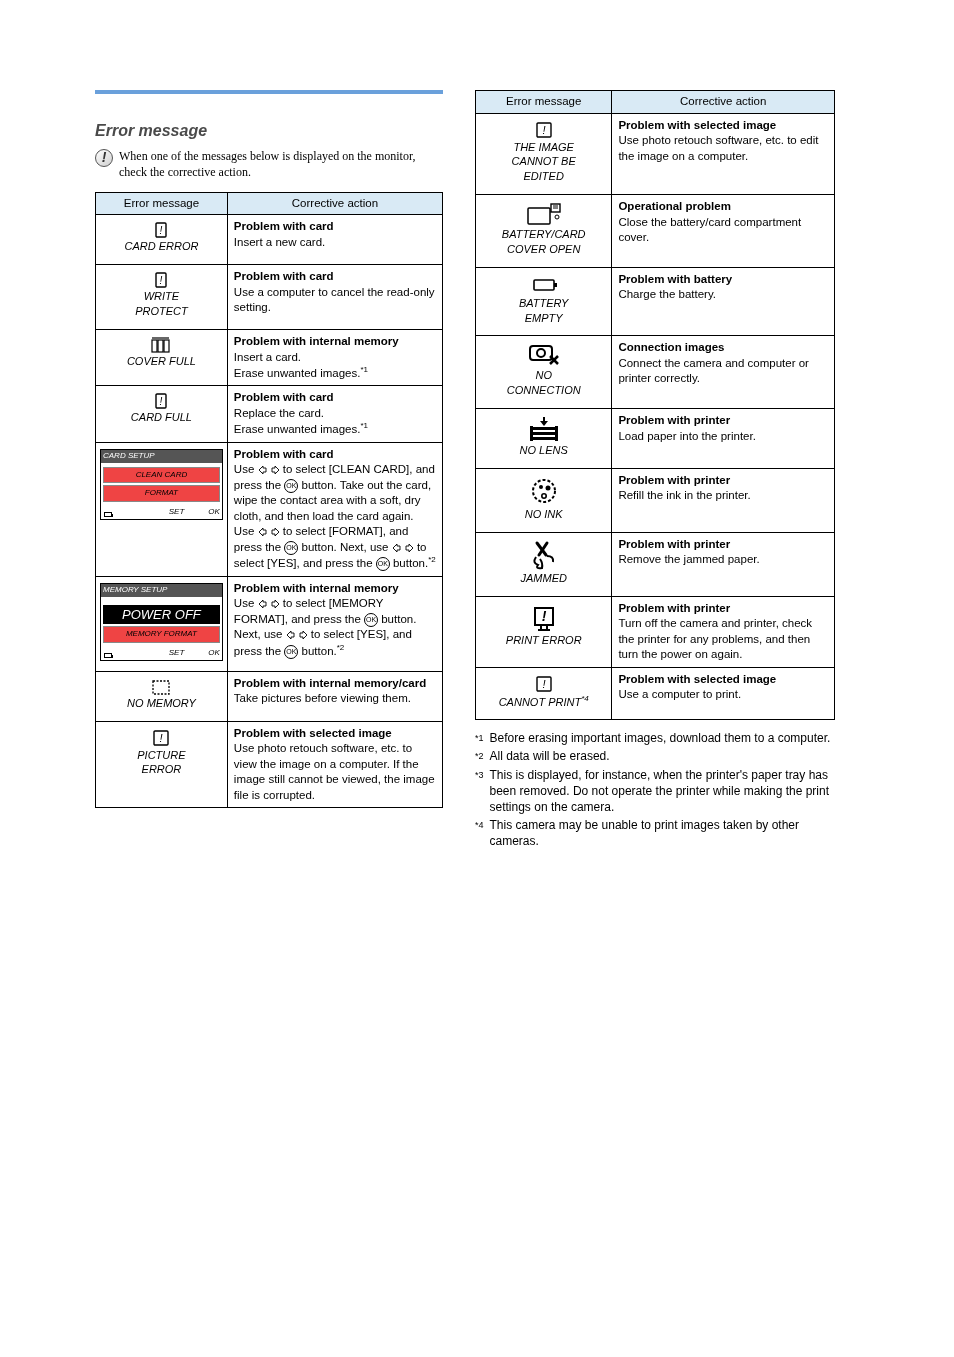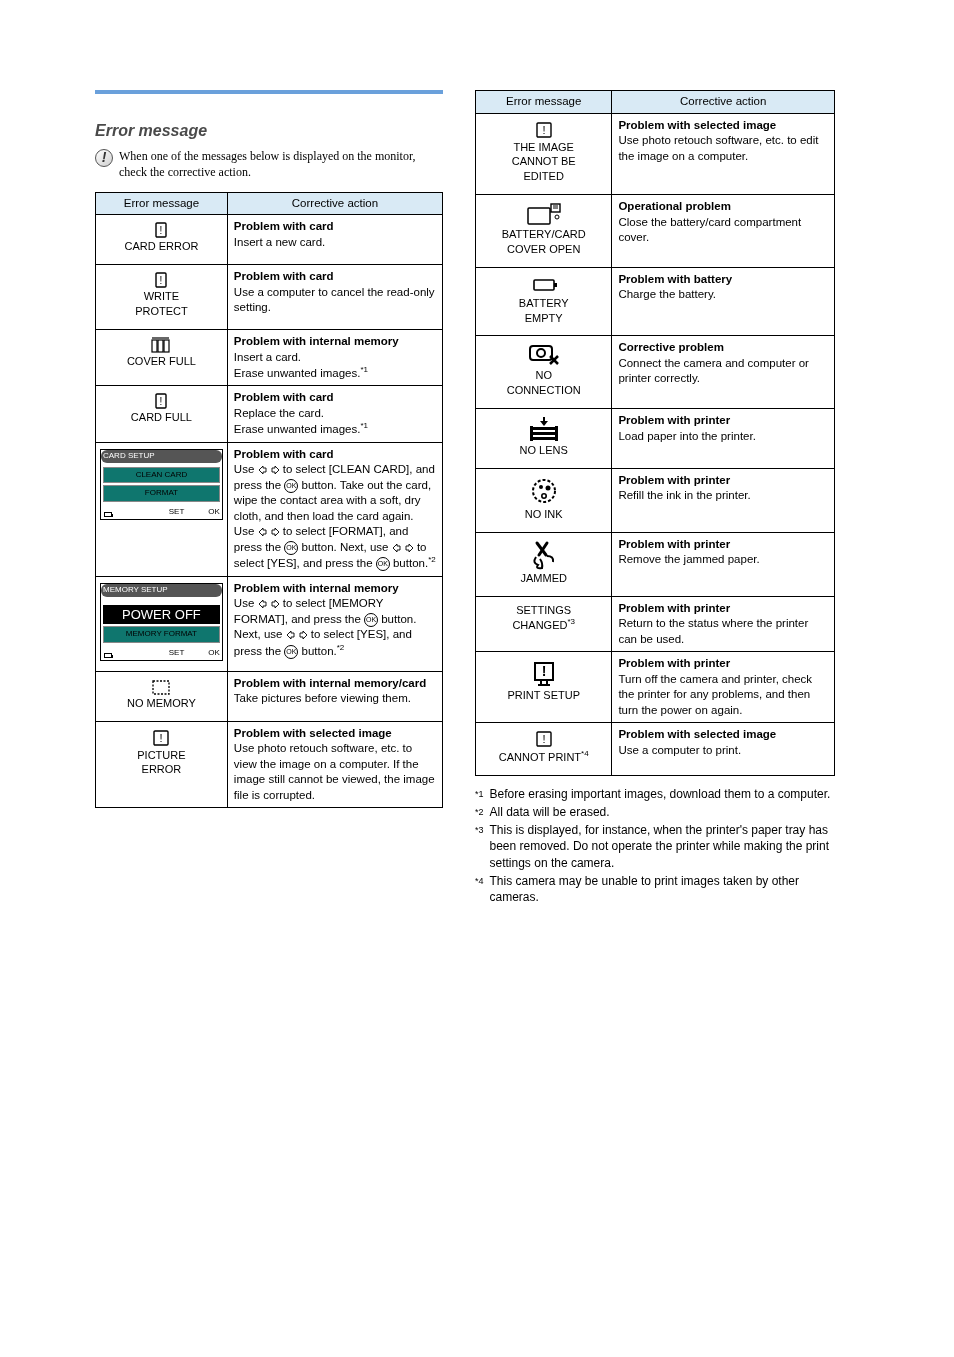--- a/index.html
+++ b/index.html
@@ -72,42 +72,43 @@
   table.msgtable thead th {
     background: #d9eaf5;
     font-weight: normal;
     text-align: center;
     padding: 3px 4px;
   }
   table.msgtable td.msgcell {
     text-align: center;
     vertical-align: top;
     padding: 6px 4px 10px;
+    font-style: italic;
   }
   .msg-label {
     font-size: 11px;
     color:#000;
   }
 
   
   .menu-box {
     width: 100%;
     border: 1.2px solid #000;
     font-size: 9px;
     color:#000;
     position: relative;
     background:#fff;
   }
   .menu-box .mb-header {
     background:#555; color:#fff;
     font-size:8px; padding:1px 2px;
-    display:flex; justify-content:space-between;border-radius:6px;
+    display:flex; justify-content:space-between;
   }
   .menu-box .mb-body { padding:2px 2px 4px; }
-  .menu-box .mb-item { border:1px solid #888; background:#0f766e; font-size:8px; text-align:center; padding:2px 0; margin-top:2px;}
+  .menu-box .mb-item { border:1px solid #888; background:#ef4444; font-size:8px; text-align:center; padding:2px 0; margin-top:2px;}
   .menu-box .mb-row { background:#000; color:#fff; font-size:13px; padding:1px 0; text-align:center; margin-top:6px;}
   .menu-box .mb-footer { font-size:8px; padding:1px 2px; display:flex; justify-content:flex-end; gap:24px;}
   .menu-box .mb-battery { width:8px;height:5px;border:1px solid #000; display:inline-block; position:relative;}
   .menu-box .mb-battery::after{content:'';position:absolute;right:-2px;top:1px;width:1px;height:3px;background:#000;}
 
   .action-cell { width: 62%; }
   .msgcell { width: 38%; }
 
   .inline-icon {
     display:inline-block;
@@ -402,21 +403,21 @@
           </tr>
           <tr>
       <td class="msgcell">
               <div class="svg-slot">
                 <svg width="34" height="26" viewBox="0 0 34 26">
                   <use href="#ico-no-connect"></use>
                 </svg>
               </div>
               <div class="msg-label">NO<br>CONNECTION</div>
             </td>
-      <td class="action-cell"><b>Corrective problem</b><br>Connect the camera and computer or printer correctly.</td>
+      <td class="action-cell"><b>Connection images</b><br>Connect the camera and computer or printer correctly.</td>
           </tr>
           <tr>
       <td class="msgcell">
               <div class="svg-slot">
                 <svg width="32" height="28" viewBox="0 0 32 28">
                   <use href="#ico-no-paper"></use>
                 </svg>
               </div>
               <div class="msg-label">NO LENS</div>
             </td>
@@ -439,32 +440,26 @@
                 <svg width="30" height="32" viewBox="0 0 30 32">
                   <use href="#ico-jammed"></use>
                 </svg>
               </div>
               <div class="msg-label">JAMMED</div>
             </td>
       <td class="action-cell"><b>Problem with printer</b><br>Remove the jammed paper.</td>
           </tr>
           <tr>
       <td class="msgcell">
-              <div class="msg-label">SETTINGS<br>CHANGED<sup class="tiny">*3</sup></div>
-            </td>
-      <td class="action-cell"><b>Problem with printer</b><br>Return to the status where the printer can be used.</td>
-          </tr>
-          <tr>
-      <td class="msgcell">
               <div class="svg-slot">
                 <svg width="28" height="30" viewBox="0 0 28 30">
                   <use href="#ico-print-error"></use>
                 </svg>
               </div>
-              <div class="msg-label">PRINT SETUP</div>
+              <div class="msg-label">PRINT ERROR</div>
             </td>
       <td class="action-cell"><b>Problem with printer</b><br>Turn off the camera and printer, check the printer for any problems, and then turn the power on again.</td>
           </tr>
           <tr>
       <td class="msgcell">
               <div class="svg-slot">
                 <svg width="20" height="20" viewBox="0 0 20 20">
                   <use href="#ico-picture-error"></use>
                 </svg>
               </div>

